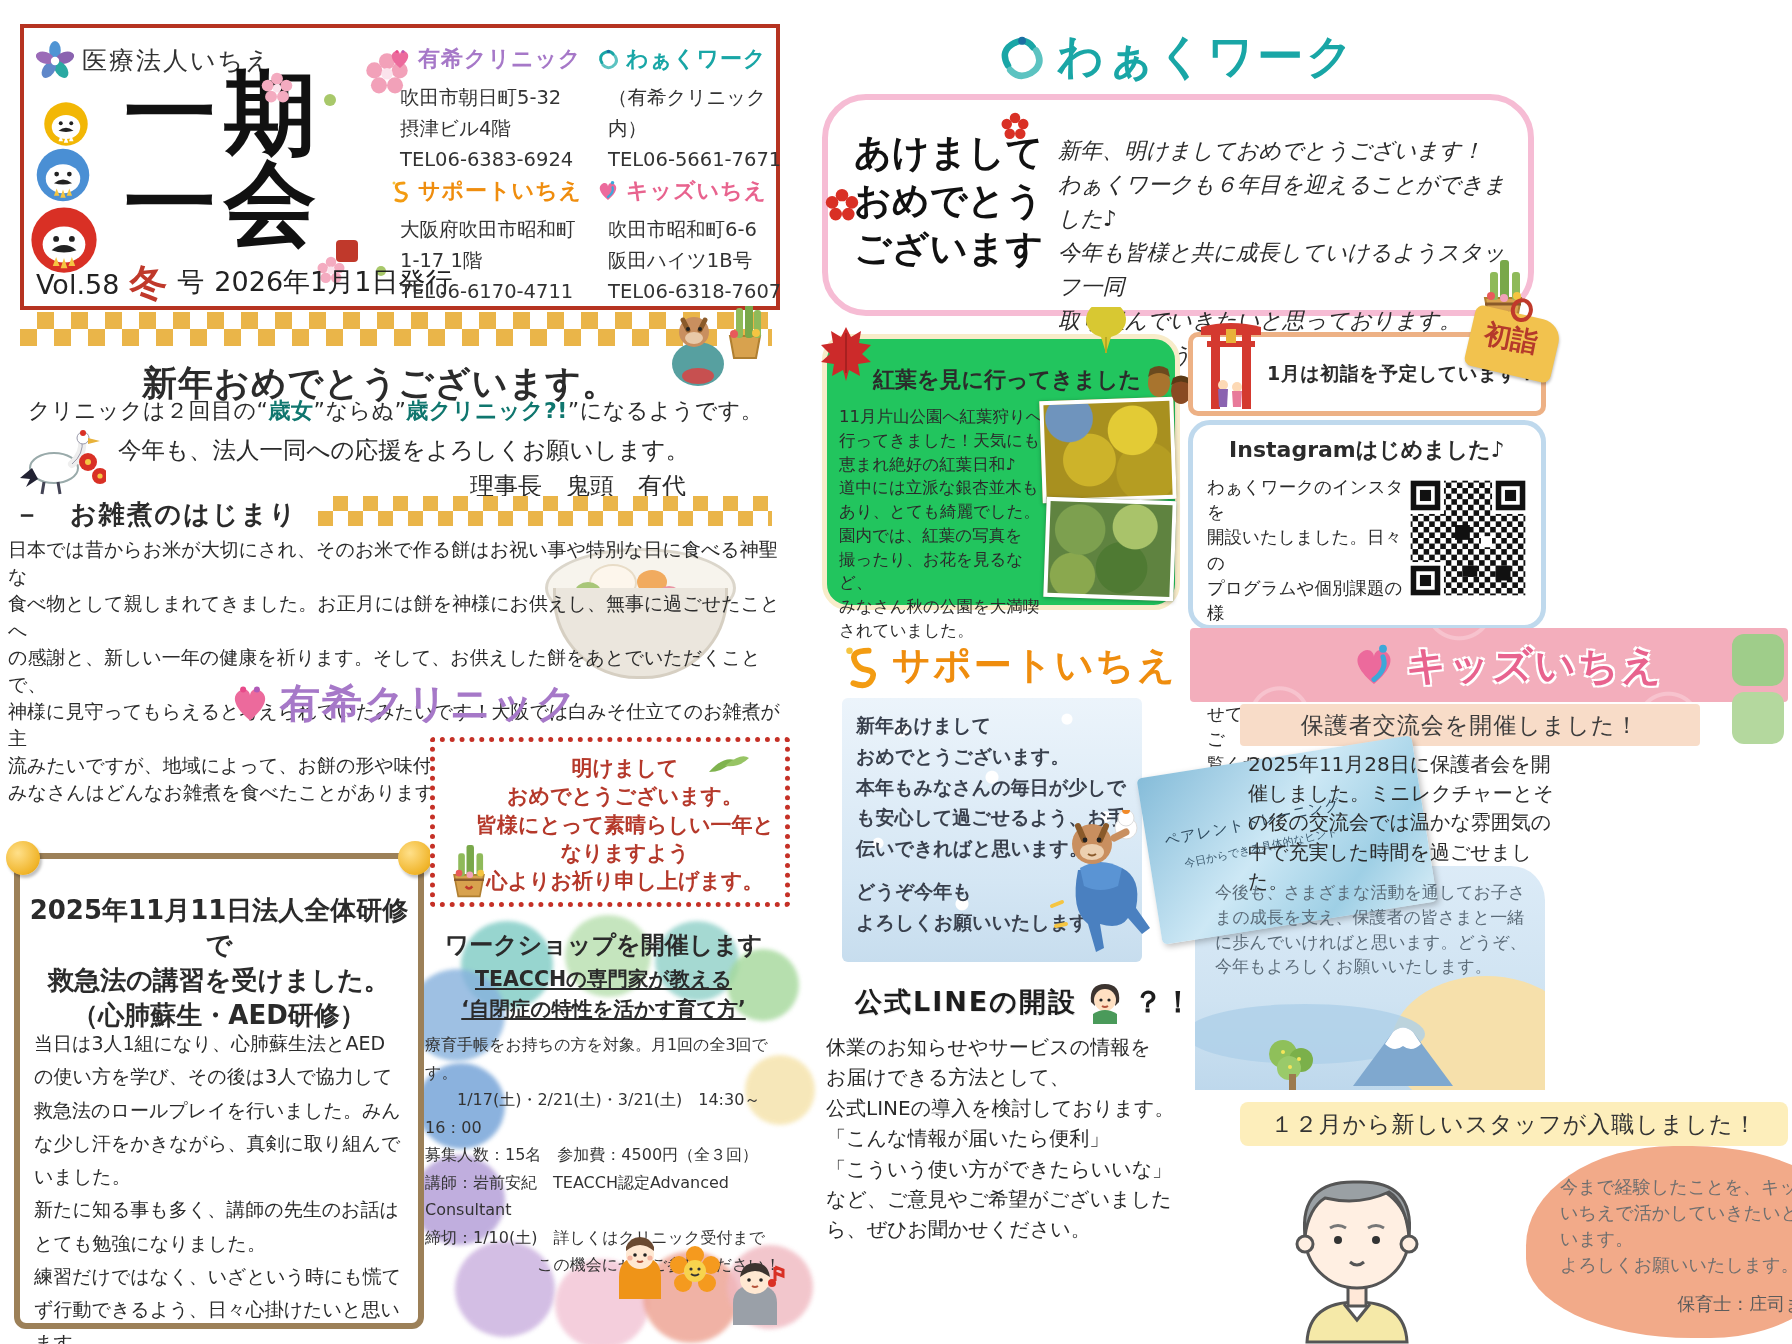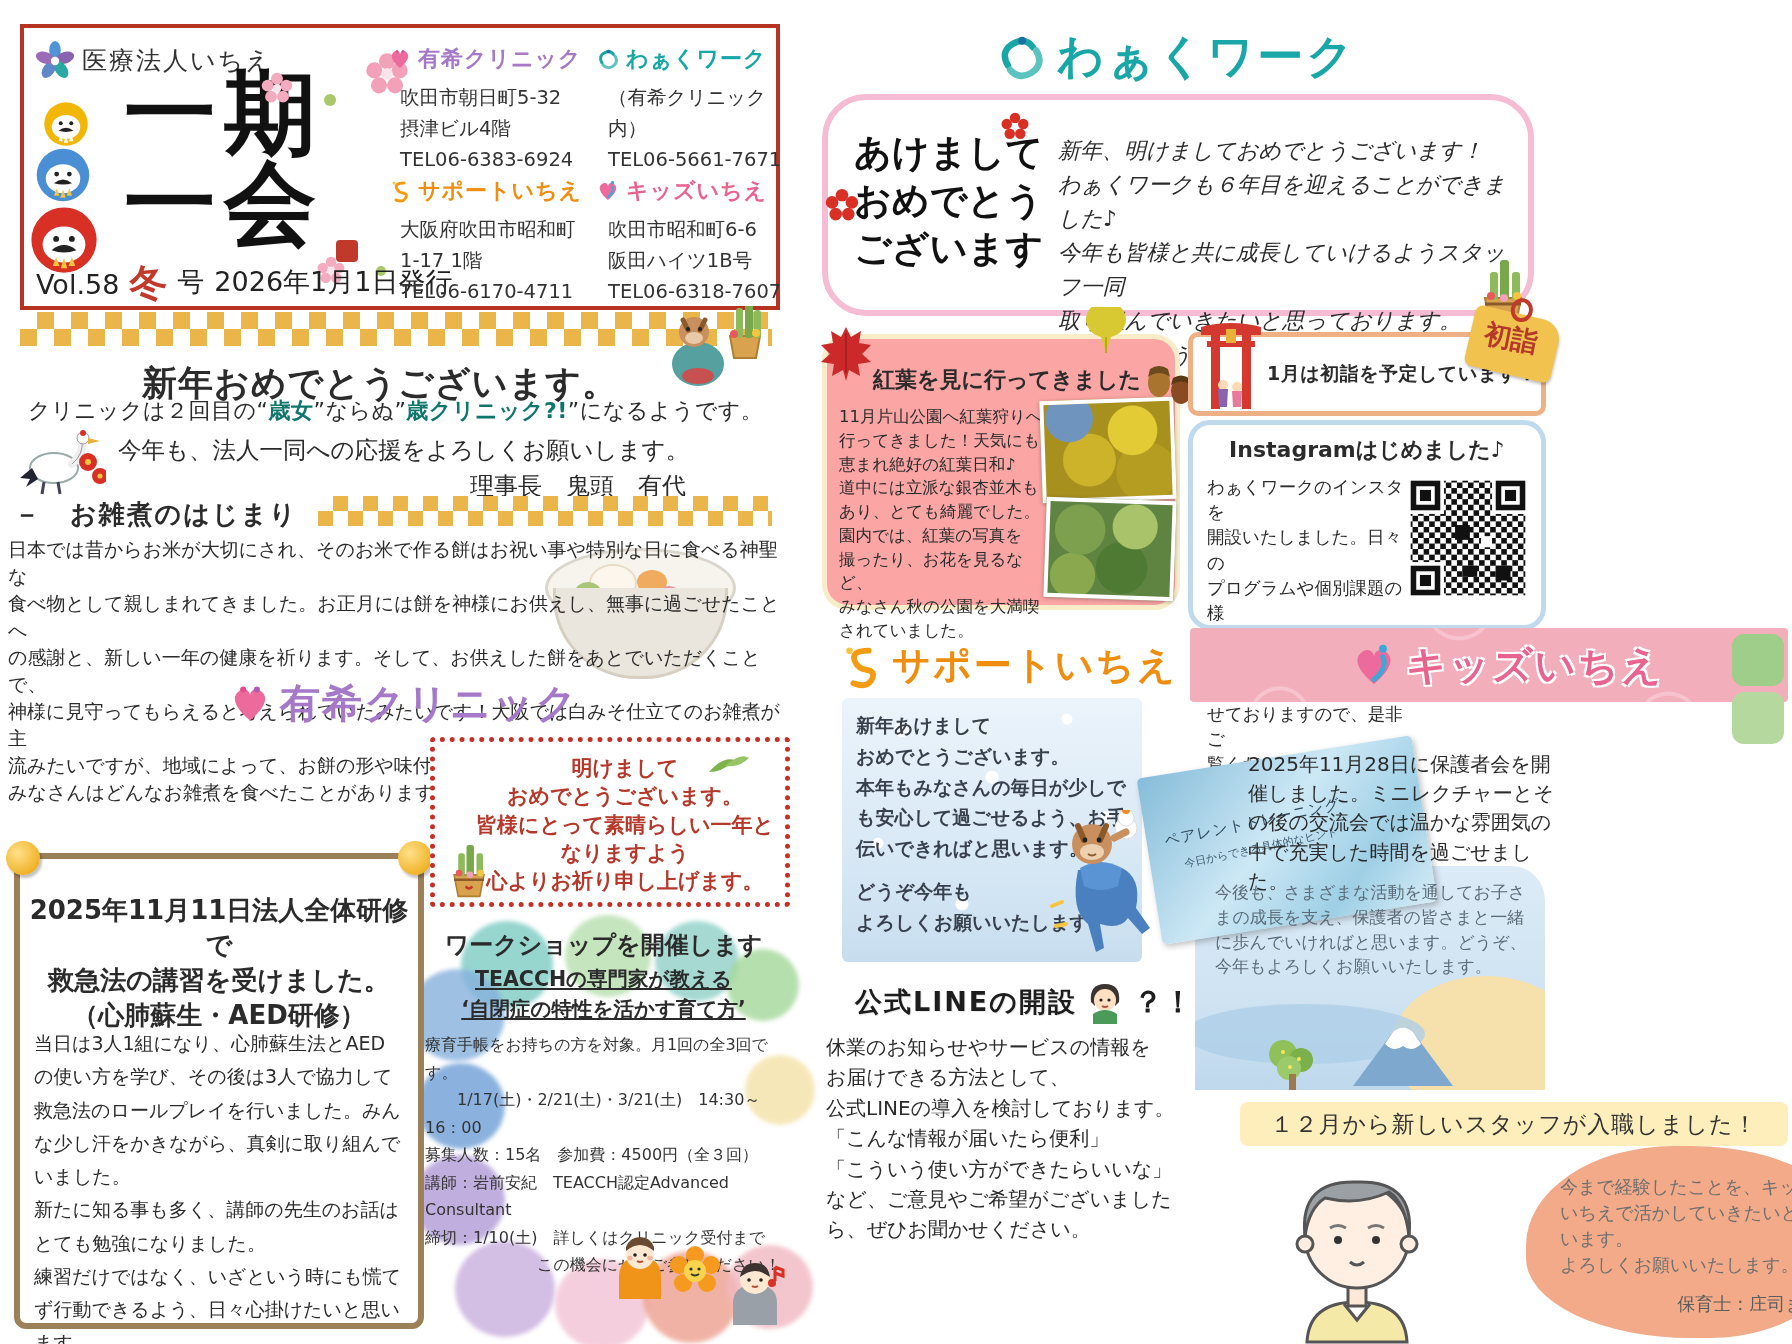--- a/index.html
+++ b/index.html
@@ -54,21 +54,21 @@
   .ws-details{left:10px;top:116px;width:360px;font-size:16px;line-height:1.72;color:#333;z-index:2;}
 
   
   .waku-head{left:995px;top:26px;display:flex;align-items:center;gap:10px;}
   .waku-head span{font-size:46px;font-weight:bold;color:#19a6a6;letter-spacing:3px;}
   .pink-box{left:822px;top:94px;width:700px;height:210px;border:6px solid #f6bcd4;border-radius:44px;background:#fff;}
   .callig2{left:26px;top:28px;width:210px;font-family:"DejaVu Serif","Liberation Serif",serif;
            font-weight:900;font-size:37px;line-height:1.3;color:#111;}
   .waku-text{left:230px;top:34px;width:450px;font-size:22px;line-height:1.55;font-style:italic;}
 
-  .momiji-box{left:822px;top:334px;width:348px;height:266px;border:5px solid #f8ecc9;border-radius:26px;background:#fca5a5;}
+  .momiji-box{left:822px;top:334px;width:348px;height:266px;border:5px solid #f8ecc9;border-radius:26px;background:#22c55e;}
   .m-title{left:46px;top:26px;font-size:22px;font-weight:bold;}
   .m-body{left:12px;top:66px;width:208px;font-size:16.5px;line-height:1.44;}
   .photo{position:absolute;border:4px solid #fff;box-shadow:0 1px 4px rgba(0,0,0,.3);}
   .photo1{left:214px;top:60px;width:126px;height:94px;transform:rotate(-2deg);
           background:radial-gradient(circle at 20% 15%,#6f94bd 0 18%,transparent 19%),
             radial-gradient(circle at 70% 30%,#e3cb35 0 22%,transparent 23%),
             radial-gradient(circle at 35% 60%,#cdb32a 0 26%,transparent 27%),
             radial-gradient(circle at 80% 75%,#b59d22 0 24%,transparent 25%),#a8901f;}
   .photo2{left:218px;top:160px;width:122px;height:92px;transform:rotate(2deg);
           background:radial-gradient(circle at 25% 30%,#7da04f 0 22%,transparent 23%),
@@ -694,20 +694,21 @@
             <path d="M16 28 C4 18 2 10 9 6 c4 -2 7 1 7 4 c0 -3 3 -6 7 -4 c7 4 5 12 -7 22z" fill="#ec6a9c"></path>
             <path d="M16 25 q9 -7 6 -15" fill="none" stroke="#3da8d8" stroke-width="3.4" stroke-linecap="round"></path>
             <circle cx="22" cy="4.5" r="2.6" fill="#3da8d8"></circle>
           </svg>
         </span>
       <span>キッズいちえ</span>
     </div>
   </div>
   <div class="abs gsq" style="left:1732px;top:634px;"></div>
   <div class="abs gsq" style="left:1732px;top:692px;background:#b4d89e;"></div>
+  <div class="abs kids-subbar">保護者交流会を開催しました！</div>
 
   <div class="abs kids-card">
     <div class="card-t1">ペアレントトレーニング</div>
     <div class="card-t2">今日からできる具体的なヒント</div>
   </div>
   <div class="abs kids-body1 pre">2025年11月28日に保護者会を開催しました。ミニレクチャーとその後の交流会では温かな雰囲気の中で充実した時間を過ごせました。</div>
 
   <div class="abs fuji-box">
     <div class="fuji-sun"></div>
     <div class="fuji-wave"></div>

